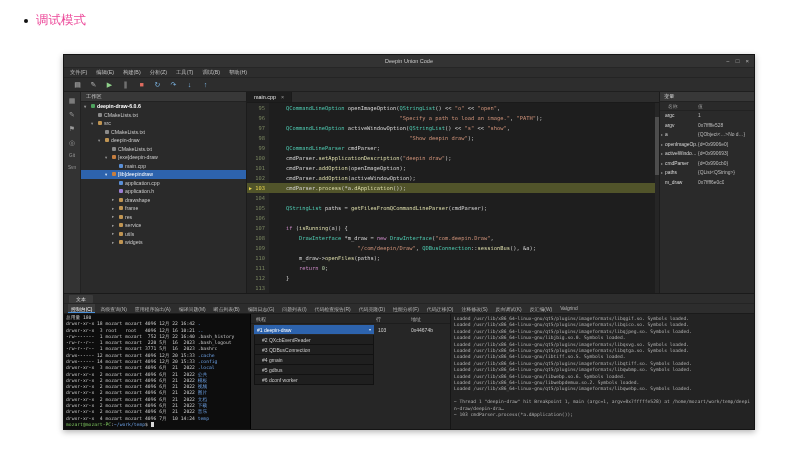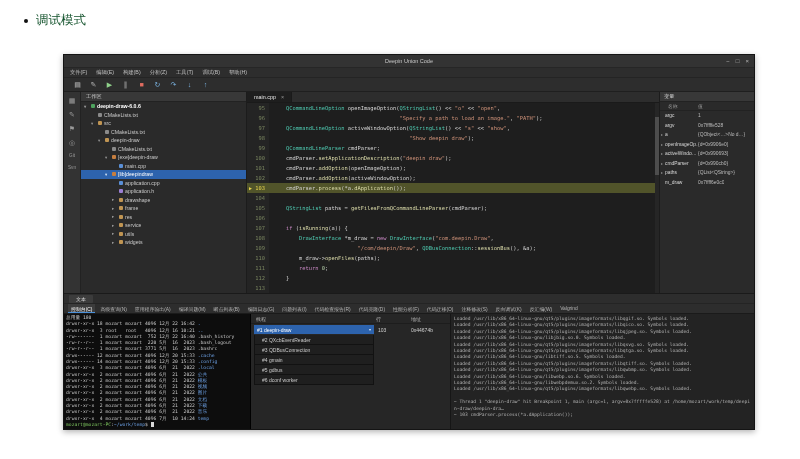--- a/index.html
+++ b/index.html
@@ -1,19 +1,19 @@
 <!DOCTYPE html>
 <html><head>
 <meta charset="utf-8">
 <style>
   *{box-sizing:border-box;margin:0;padding:0;}
   html,body{width:800px;height:459px;background:#ffffff;overflow:hidden;
     font-family:"Liberation Sans",sans-serif;}
   .bullet-item{position:absolute;left:24px;top:12px;display:flex;align-items:center;gap:8px;
-    font-size:12.5px;color:#14532d;}
+    font-size:12.5px;color:#ec4899;}
   .dot{width:4px;height:4px;border-radius:50%;background:#111;}
 
   .window{position:absolute;left:63px;top:54px;width:692px;height:376px;background:#2b2b2b;
     border:1px solid #141414;box-shadow:0 2px 6px rgba(0,0,0,.3);color:#ccc;overflow:hidden;}
 
   .titlebar{height:13px;background:#333;display:flex;align-items:center;justify-content:center;
     position:relative;font-size:5.5px;color:#c8c8c8;border-bottom:1px solid #262626;}
   .controls{position:absolute;right:5px;top:0;height:12px;display:flex;gap:6px;align-items:center;}
   .win-btn{font-size:6px;color:#b5b5b5;line-height:1;}
 

